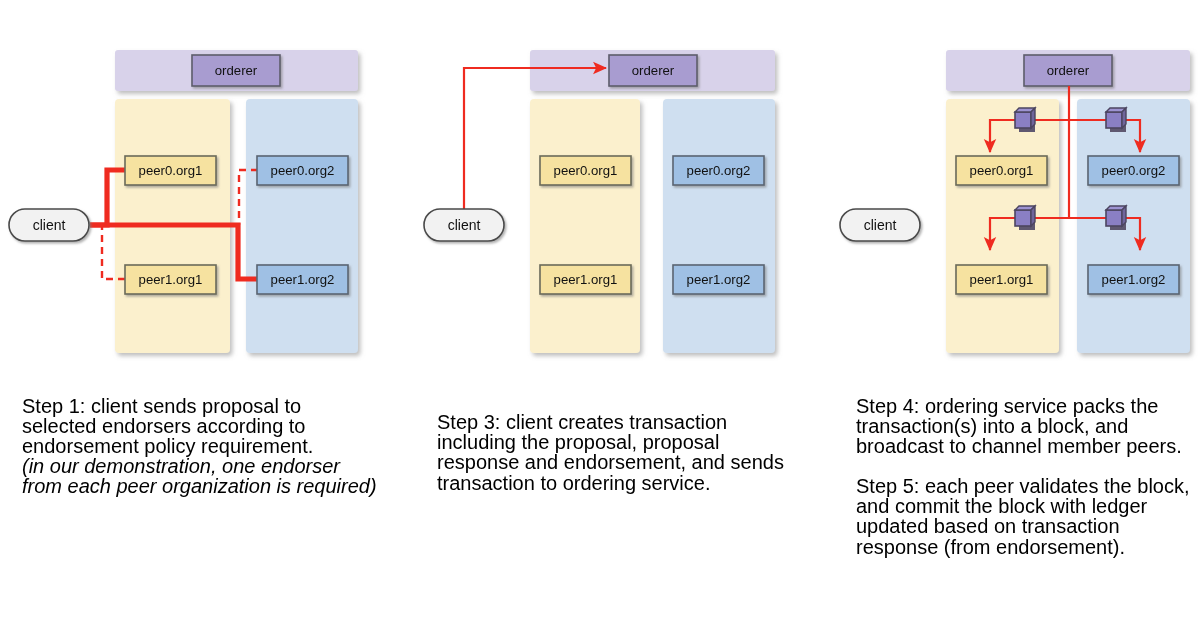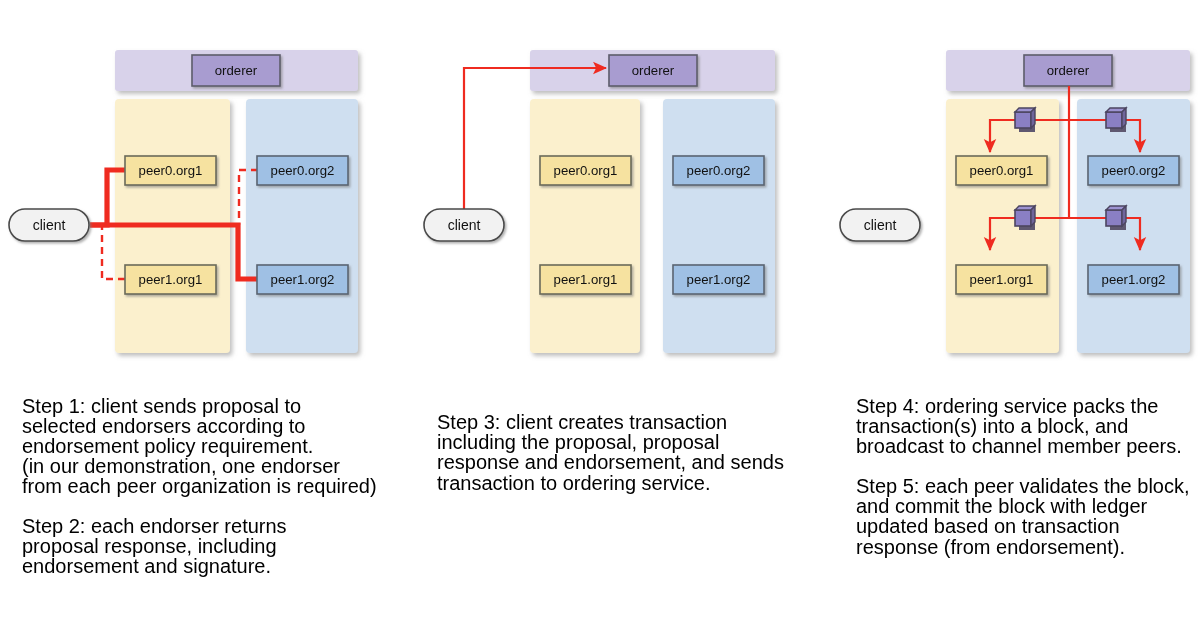--- a/index.html
+++ b/index.html
@@ -5,21 +5,21 @@
   html,body{margin:0;padding:0;}
   body{
     width:1200px;height:639px;background:#ffffff;
     font-family:"Liberation Sans","DejaVu Sans",sans-serif;
     color:#000;overflow:hidden;position:relative;
   }
   #stage{position:absolute;inset:0;}
   svg#diagram{position:absolute;left:0;top:0;width:1200px;height:639px;}
 
   .cap{position:absolute;font-size:20px;line-height:20.2px;color:#000;white-space:pre-wrap;}
-  .cap.it{}
+  .cap.it{font-style:italic;}
   .cap-1a{left:22px;top:396px;width:358px;}
   .cap-1b{left:22px;top:456px;width:358px;}
   .cap-1c{left:22px;top:516px;width:320px;}
   .cap-2a{left:437px;top:412px;width:352px;}
   .cap-3a{left:856px;top:396px;width:346px;}
   .cap-3b{left:856px;top:476px;width:350px;}
 
   .nodelabel{font-size:13.2px;fill:#111;font-family:"Liberation Sans","DejaVu Sans",sans-serif;}
   .nodelabel.client{font-size:14px;}
 </style>
@@ -205,20 +205,19 @@
 
     <g>
       <rect x="840" y="209" width="80" height="32" rx="16" fill="#f2f2f2" stroke="#4a4a4a" stroke-width="1.6" filter="url(#shsm)"></rect>
       <text class="nodelabel client" x="880" y="230" text-anchor="middle">client</text>
     </g>
   </g>
 </svg>
 
 <div class="cap cap-1a">Step 1: client sends proposal to selected endorsers according to endorsement policy requirement.</div>
 <div class="cap cap-1b it">(in our demonstration, one endorser from each peer organization is required)</div>
-<div class="cap cap-1c">Step 2: each endorser returns proposal response, including endorsement and signature.</div>
 
 <div class="cap cap-2a">Step 3: client creates transaction including the proposal, proposal response and endorsement, and sends transaction to ordering service.</div>
 
 <div class="cap cap-3a">Step 4: ordering service packs the transaction(s) into a block, and broadcast to channel member peers.</div>
 <div class="cap cap-3b">Step 5: each peer validates the block, and commit the block with ledger updated based on transaction response (from endorsement).</div>
 
 </div>
 
 </body></html>

